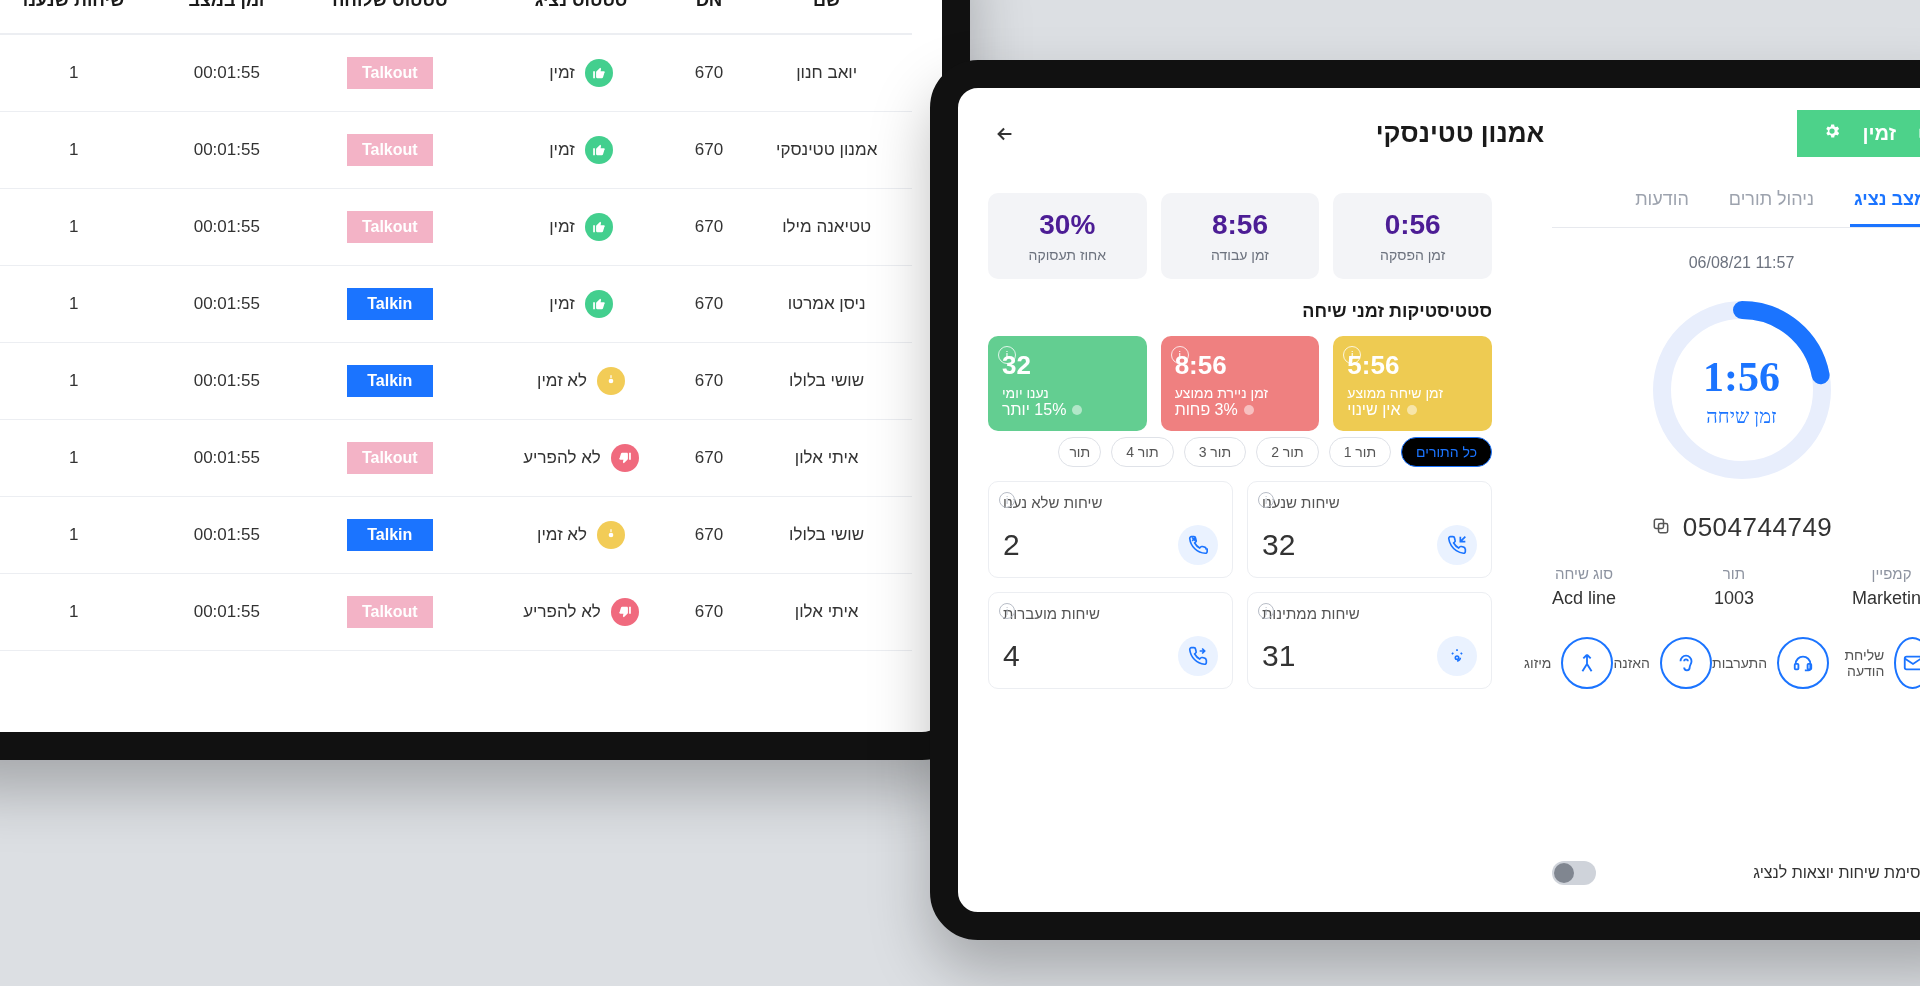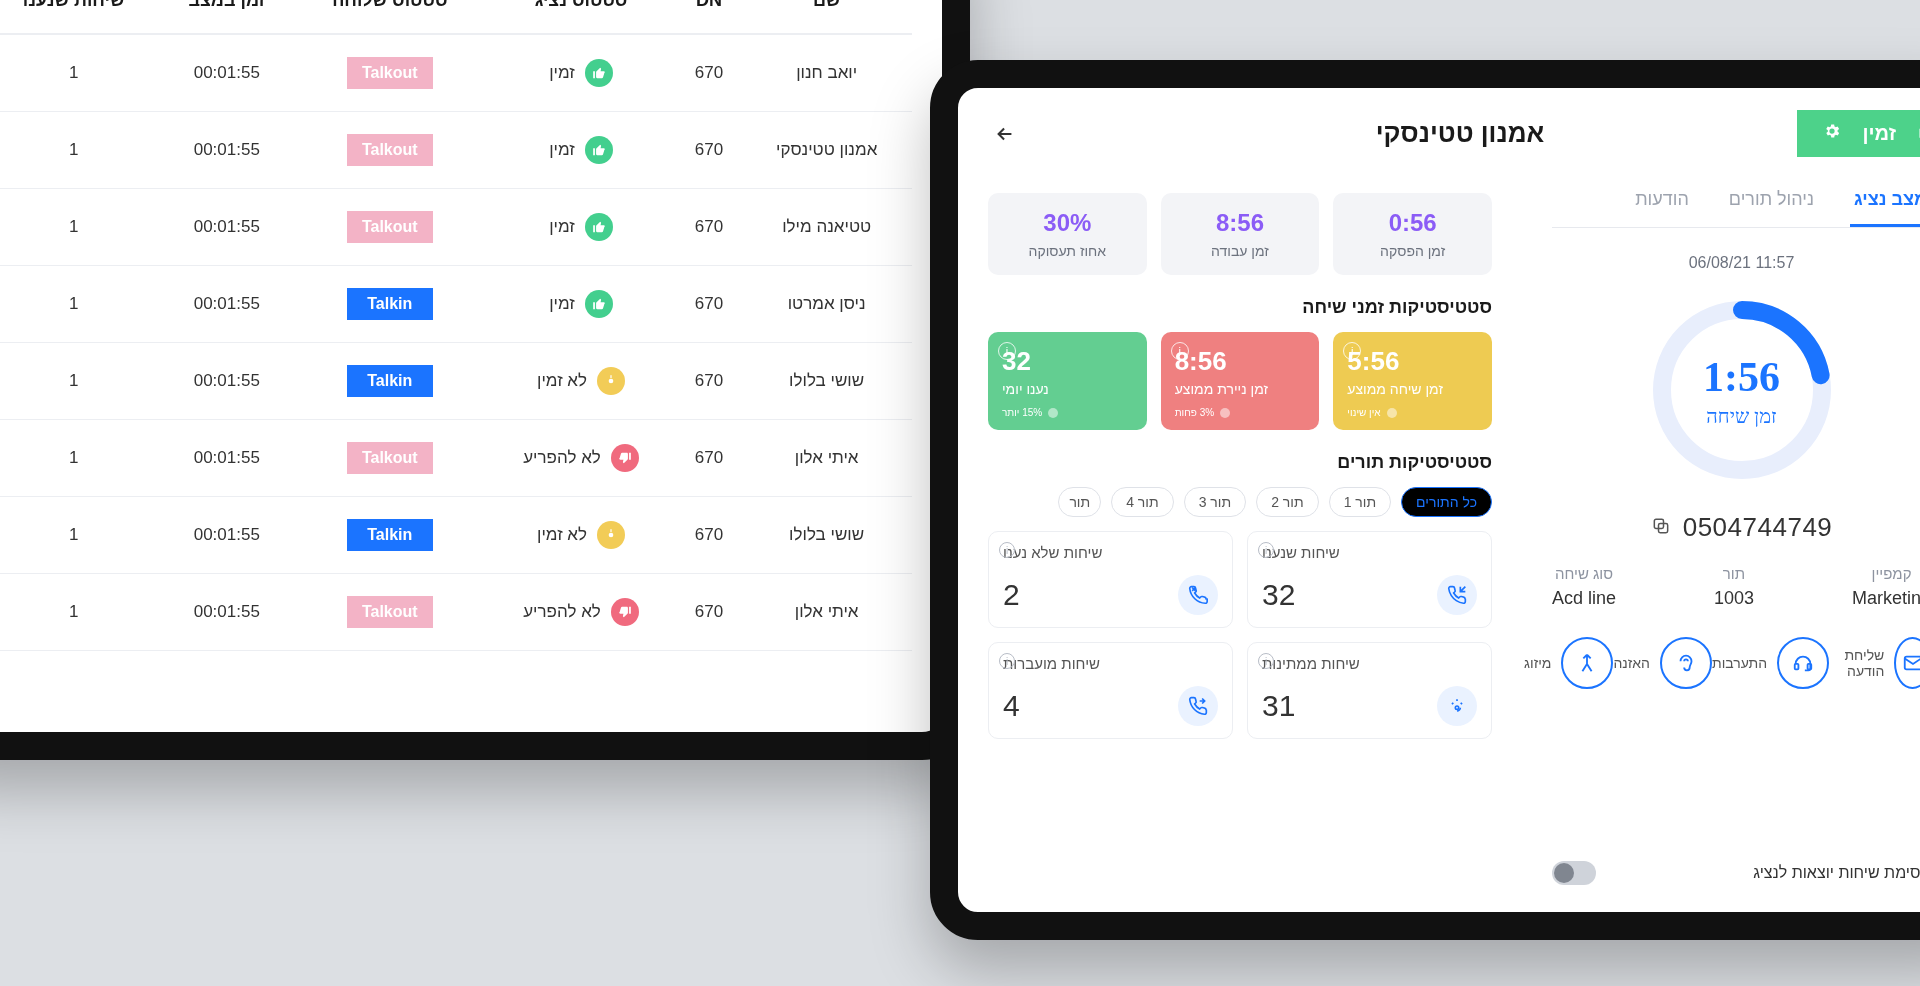--- a/index.html
+++ b/index.html
@@ -149,29 +149,29 @@
 .toggle-row .tlbl{font-size:16px;color:#333}
 .switch{width:44px;height:24px;background:#cfd3da;border-radius:12px;position:relative;cursor:pointer}
 .switch::after{content:"";position:absolute;top:2px;inset-inline-end:2px;width:20px;height:20px;background:#808690;border-radius:50%}
 
 
 .main { flex:1; padding: 18px 30px 20px 30px; overflow:hidden; }
 .sec-title { font-size:18px; font-weight:700; color:#1a1a1a; margin: 6px 0 14px 0; }
 
 .grey-cards { display:flex; gap:14px; }
 .grey-card { flex:1; background:#f3f4f7; border-radius:10px; padding:16px 12px; text-align:center; }
-.grey-card .big{font-size:24px;font-weight:600;color:#8b5cf6}
+.grey-card .big{font-size:28px;font-weight:600;color:#4c1d95}
 .grey-card .small{font-size:14px;color:#6c727e;margin-top:6px}
 
 .color-cards { display:flex; gap:14px; margin-top:6px; }
 .ccard { flex:1; border-radius:10px; padding:14px 14px 12px 14px; color:#fff; position:relative; }
 .ccard .info-dot{position:absolute;top:10px;inset-inline-end:10px;width:18px;height:18px;border-radius:50%;border:1.5px solid rgba(255,255,255,.8);display:flex;align-items:center;justify-content:center;font-size:11px}
 .ccard .big{font-size:26px;font-weight:600;text-align:end}
 .ccard .mid{font-size:14px;margin-top:4px;text-align:end}
-.ccard .foot{font-size:10px;margin-top:10px;display:flex;align-items:center;gap:6px;justify-content:flex-end}
+.ccard .foot{font-size:16px;display:flex;align-items:center;gap:6px;justify-content:flex-end}
 .c-yellow{background:#eecb52}
 .c-red{background:#ef8080}
 .c-green{background:#63ce91}
 
 .chips { display:flex; gap:10px; flex-wrap:nowrap; margin-top:6px; }
 .chip { border:1px solid #dfe2e8; border-radius:18px; padding:6px 14px; font-size:14px; color:#555; cursor:pointer; white-space:nowrap; }
 .chip.active{ color:#1b74ff; border-color:#1b74ff; background:#000000; }
 
 .queue-grid{ display:grid; grid-template-columns:1fr 1fr; gap:14px; margin-top:14px; }
 .qcard{ border:1px solid #eceef2; border-radius:10px; padding:12px 14px; position:relative; }
@@ -466,21 +466,20 @@
       <div class="foot"><span style="width:10px;height:10px;border-radius:50%;background:rgba(255,255,255,.5)"></span>3% פחות</div>
           </div>
           <div class="ccard c-green">
             <div class="info-dot">i</div>
       <div class="big">32</div>
       <div class="mid">נענו יומי</div>
       <div class="foot"><span style="width:10px;height:10px;border-radius:50%;background:rgba(255,255,255,.5)"></span>15% יותר</div>
           </div>
         </div>
 
-      <div class="sec-title" style="margin-top:22px">סטטיסטיקות תורים</div>
       <div class="chips">
           <div class="chip active">כל התורים</div>
           <div class="chip">תור 1</div>
           <div class="chip">תור 2</div>
           <div class="chip">תור 3</div>
           <div class="chip">תור 4</div>
           <div class="chip ghost">תור</div>
         </div>
       <div class="queue-grid">
           <div class="qcard">

